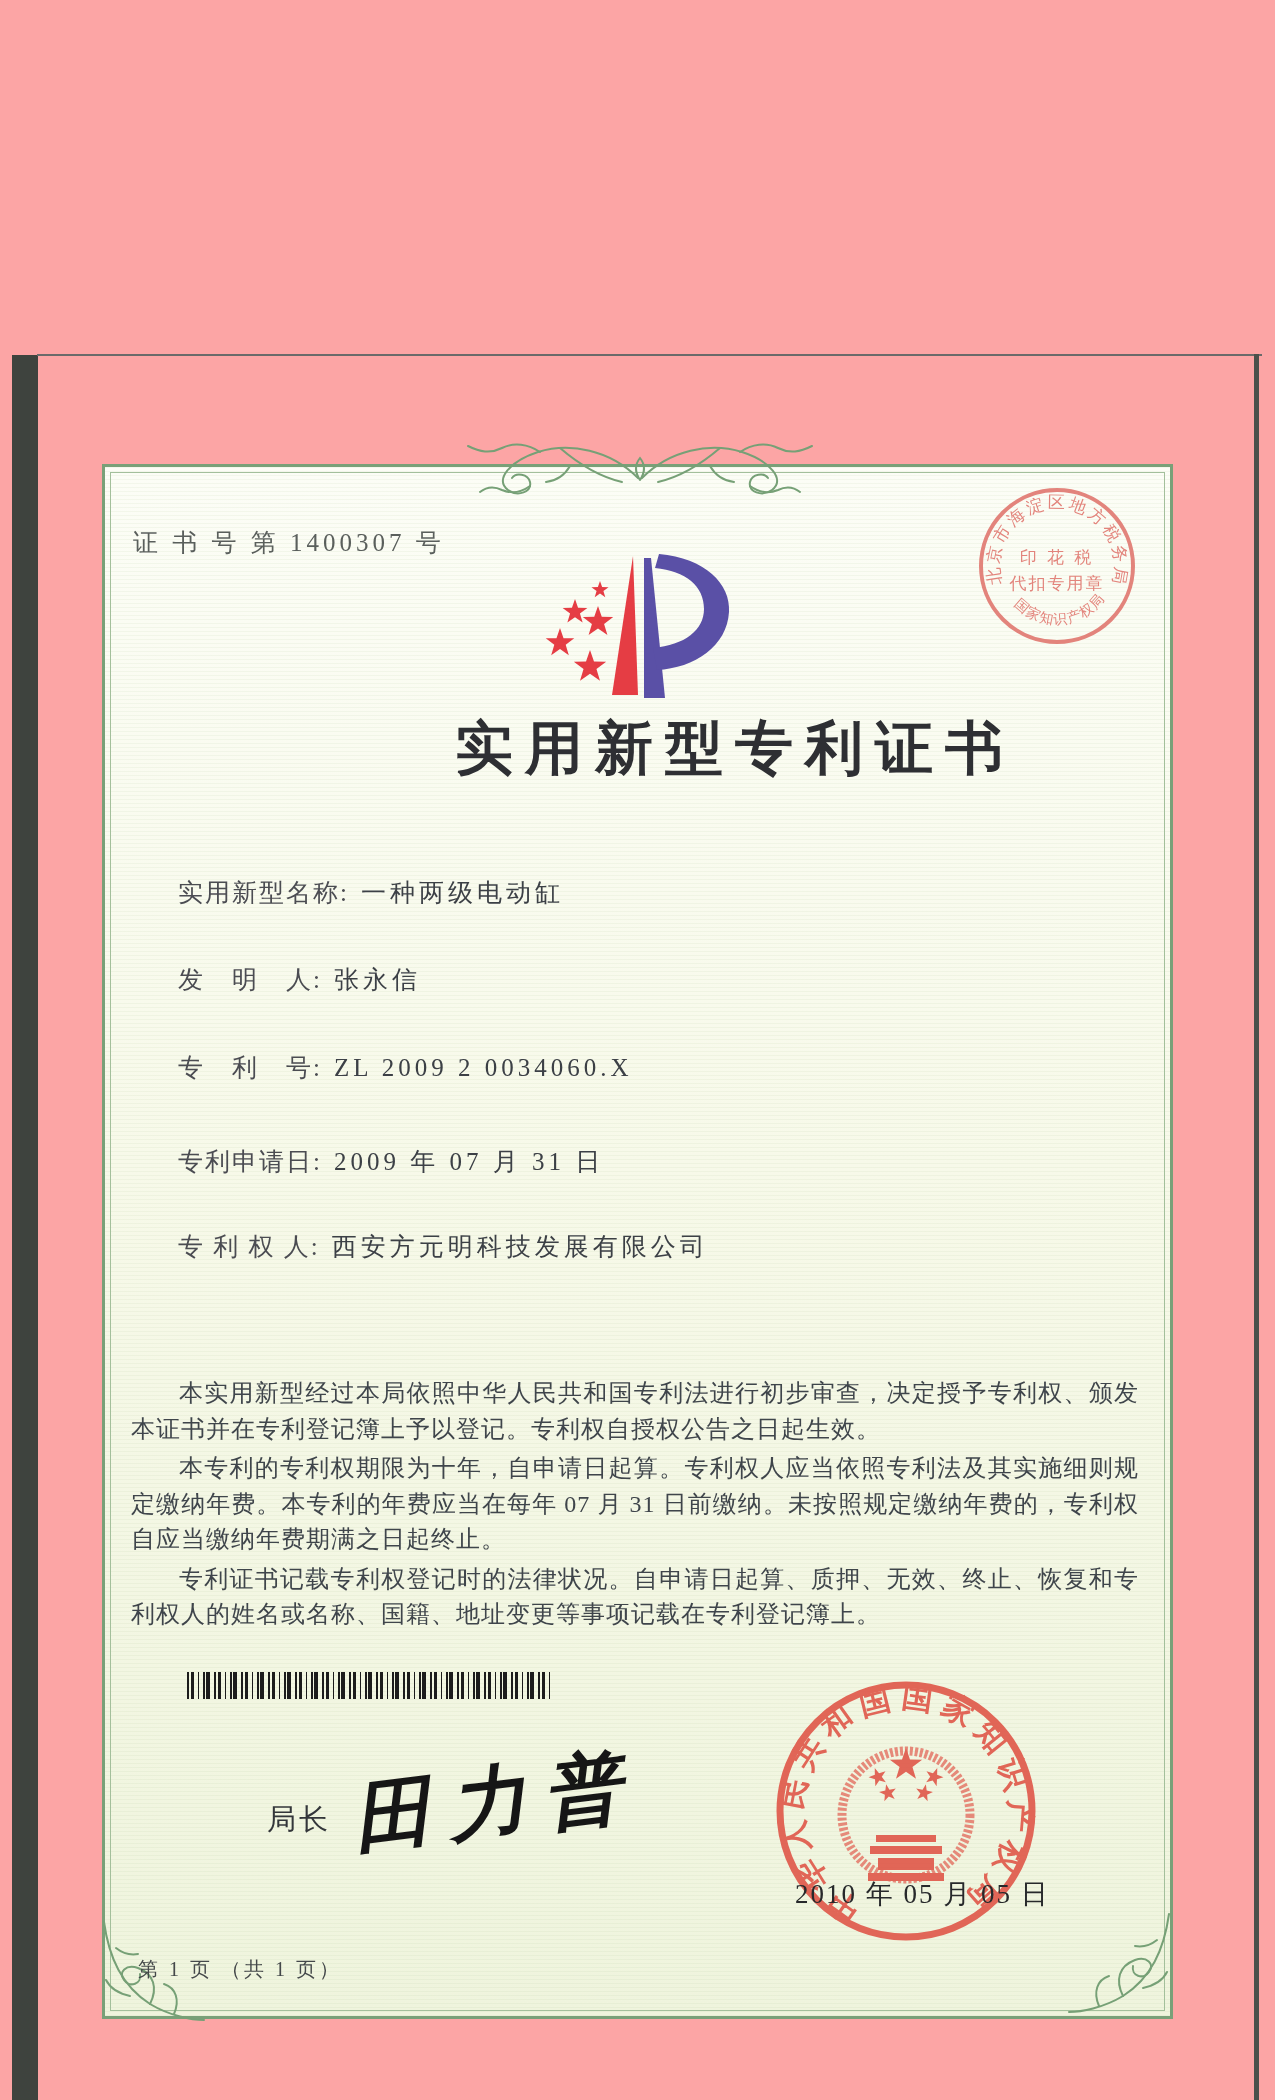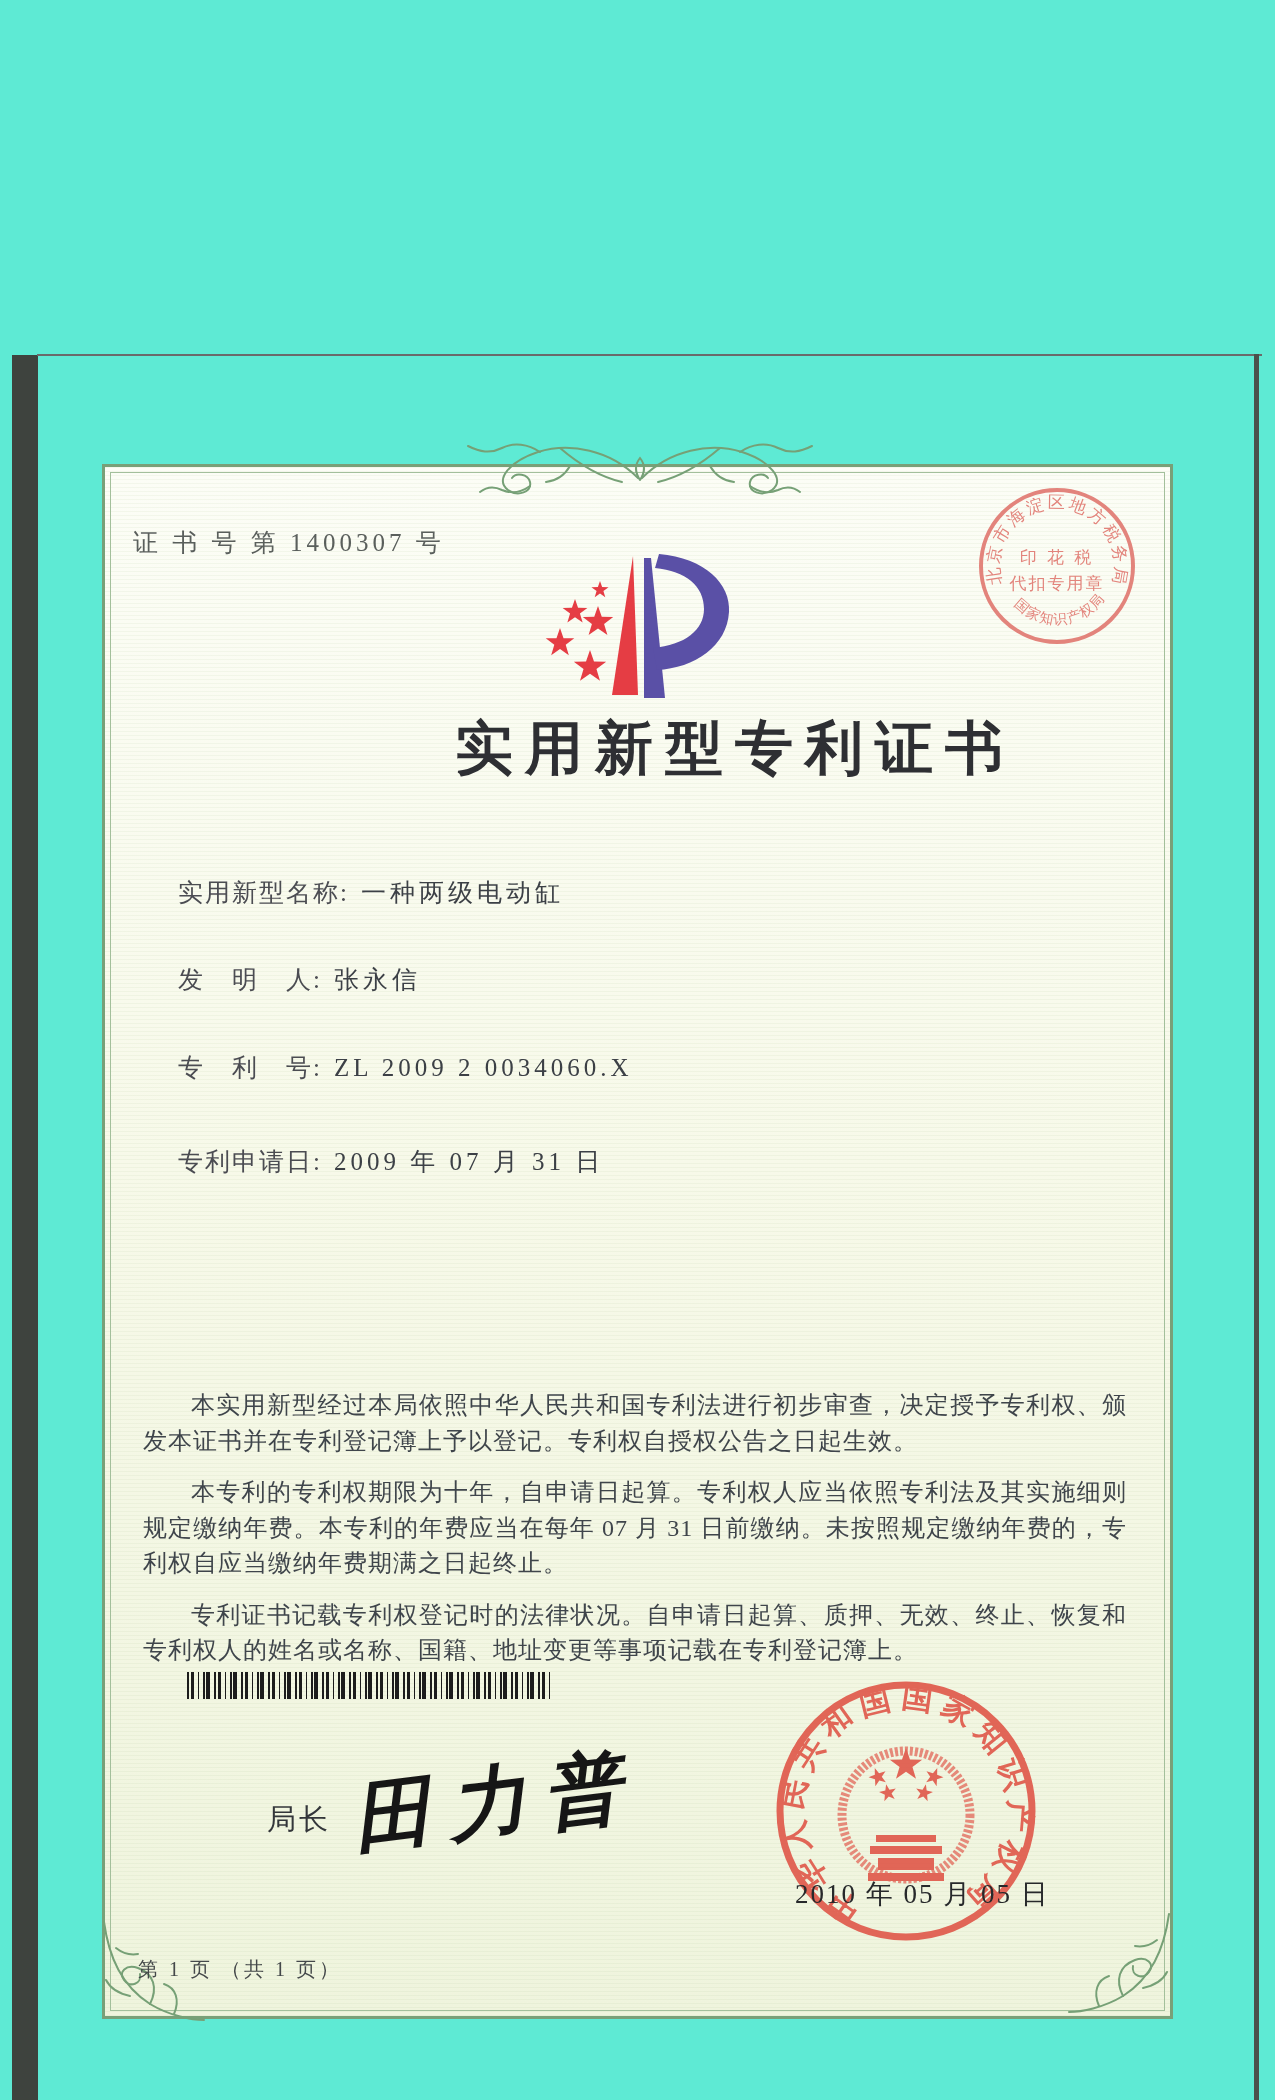--- a/index.html
+++ b/index.html
@@ -1,16 +1,16 @@
 <!DOCTYPE html>
 <html><head>
 <meta charset="utf-8">
 <style>
   html,body{margin:0;padding:0;background:#ffffff;}
-  .screen{position:relative;width:1275px;height:2100px;background:#5eead4;overflow:hidden;
+  .screen{position:relative;width:1275px;height:2100px;background:#fca5a5;overflow:hidden;
           font-family:"Liberation Serif","DejaVu Serif",serif;}
   
   .scan-left-band{position:absolute;left:12px;top:355px;width:26px;height:1745px;background:#3e433e;}
   .scan-top-line{position:absolute;left:37px;top:354px;width:1225px;height:2px;background:#6a6a6a;}
   .scan-right-line{position:absolute;left:1254px;top:354px;width:5px;height:1746px;background:#4b504b;}
   
   .frame-outer{position:absolute;left:102px;top:464px;width:1071px;height:1555px;
      border:3px solid #79a078;box-sizing:border-box;
      background:
        repeating-linear-gradient(180deg, rgba(164,190,140,0.10) 0 1px, rgba(0,0,0,0) 1px 4px),
@@ -19,21 +19,21 @@
      border:1px solid #a3bf9b;}
   .green{stroke:#76a076;fill:none;stroke-width:2;stroke-linecap:round;}
   
   .cert-no{position:absolute;left:133px;top:526px;font-size:25px;letter-spacing:4px;color:#5a5f5c;}
   .title{position:absolute;left:102px;top:710px;width:1266px;text-align:center;
          font-size:58px;font-weight:600;letter-spacing:12px;color:#2e2f33;}
   .field{position:absolute;left:165px;font-size:25px;color:#4b4c52;white-space:nowrap;}
   .field .lab{letter-spacing:2px;margin-left:13px;}
   .field .val{margin-left:12px;color:#3c4046;letter-spacing:4px;}
   .body-text{position:absolute;left:127px;top:1372px;width:1016px;}
-  .body-text p{margin:16px;text-indent:2em;font-size:24px;line-height:35.5px;
+  .body-text p{margin:4px;text-indent:2em;font-size:24px;line-height:35.5px;
                letter-spacing:1px;text-align:justify;color:#3f454b;}
   .barcode{position:absolute;left:187px;top:1672px;width:366px;height:27px;
      background:repeating-linear-gradient(90deg,
        #1c1c1c 0 2px,rgba(0,0,0,0) 2px 4px,
        #1c1c1c 4px 7px,rgba(0,0,0,0) 7px 11px,
        #1c1c1c 11px 12px,rgba(0,0,0,0) 12px 16px,
        #1c1c1c 16px 18px,rgba(0,0,0,0) 18px 19px,
        #1c1c1c 19px 23px,rgba(0,0,0,0) 23px 27px);}
   .director-label{position:absolute;left:267px;top:1800px;font-size:29px;color:#33363a;letter-spacing:3px;font-family:Liberation Mono, monospace;}
   .signature-svg{position:absolute;left:348px;top:1748px;}
@@ -133,20 +133,23 @@
   </div>
   <div class="field" style="top:963px">
     <span class="lab">发　明　人:</span><span class="val">张永信</span>
   </div>
   <div class="field" style="top:1051px">
     <span class="lab">专　利　号:</span><span class="val">ZL 2009 2 0034060.X</span>
   </div>
   <div class="field" style="top:1145px">
     <span class="lab">专利申请日:</span><span class="val">2009 年 07 月 31 日</span>
   </div>
+  <div class="field" style="top:1230px">
+    <span class="lab">专 利 权 人:</span><span class="val">西安方元明科技发展有限公司</span>
+  </div>
 
   <div class="body-text">
     <p>本实用新型经过本局依照中华人民共和国专利法进行初步审查，决定授予专利权、颁发本证书并在专利登记簿上予以登记。专利权自授权公告之日起生效。</p>
     <p>本专利的专利权期限为十年，自申请日起算。专利权人应当依照专利法及其实施细则规定缴纳年费。本专利的年费应当在每年 07 月 31 日前缴纳。未按照规定缴纳年费的，专利权自应当缴纳年费期满之日起终止。</p>
     <p>专利证书记载专利权登记时的法律状况。自申请日起算、质押、无效、终止、恢复和专利权人的姓名或名称、国籍、地址变更等事项记载在专利登记簿上。</p>
   </div>
 
   <div class="barcode"></div>
 
   <div class="director-label">局长</div>

